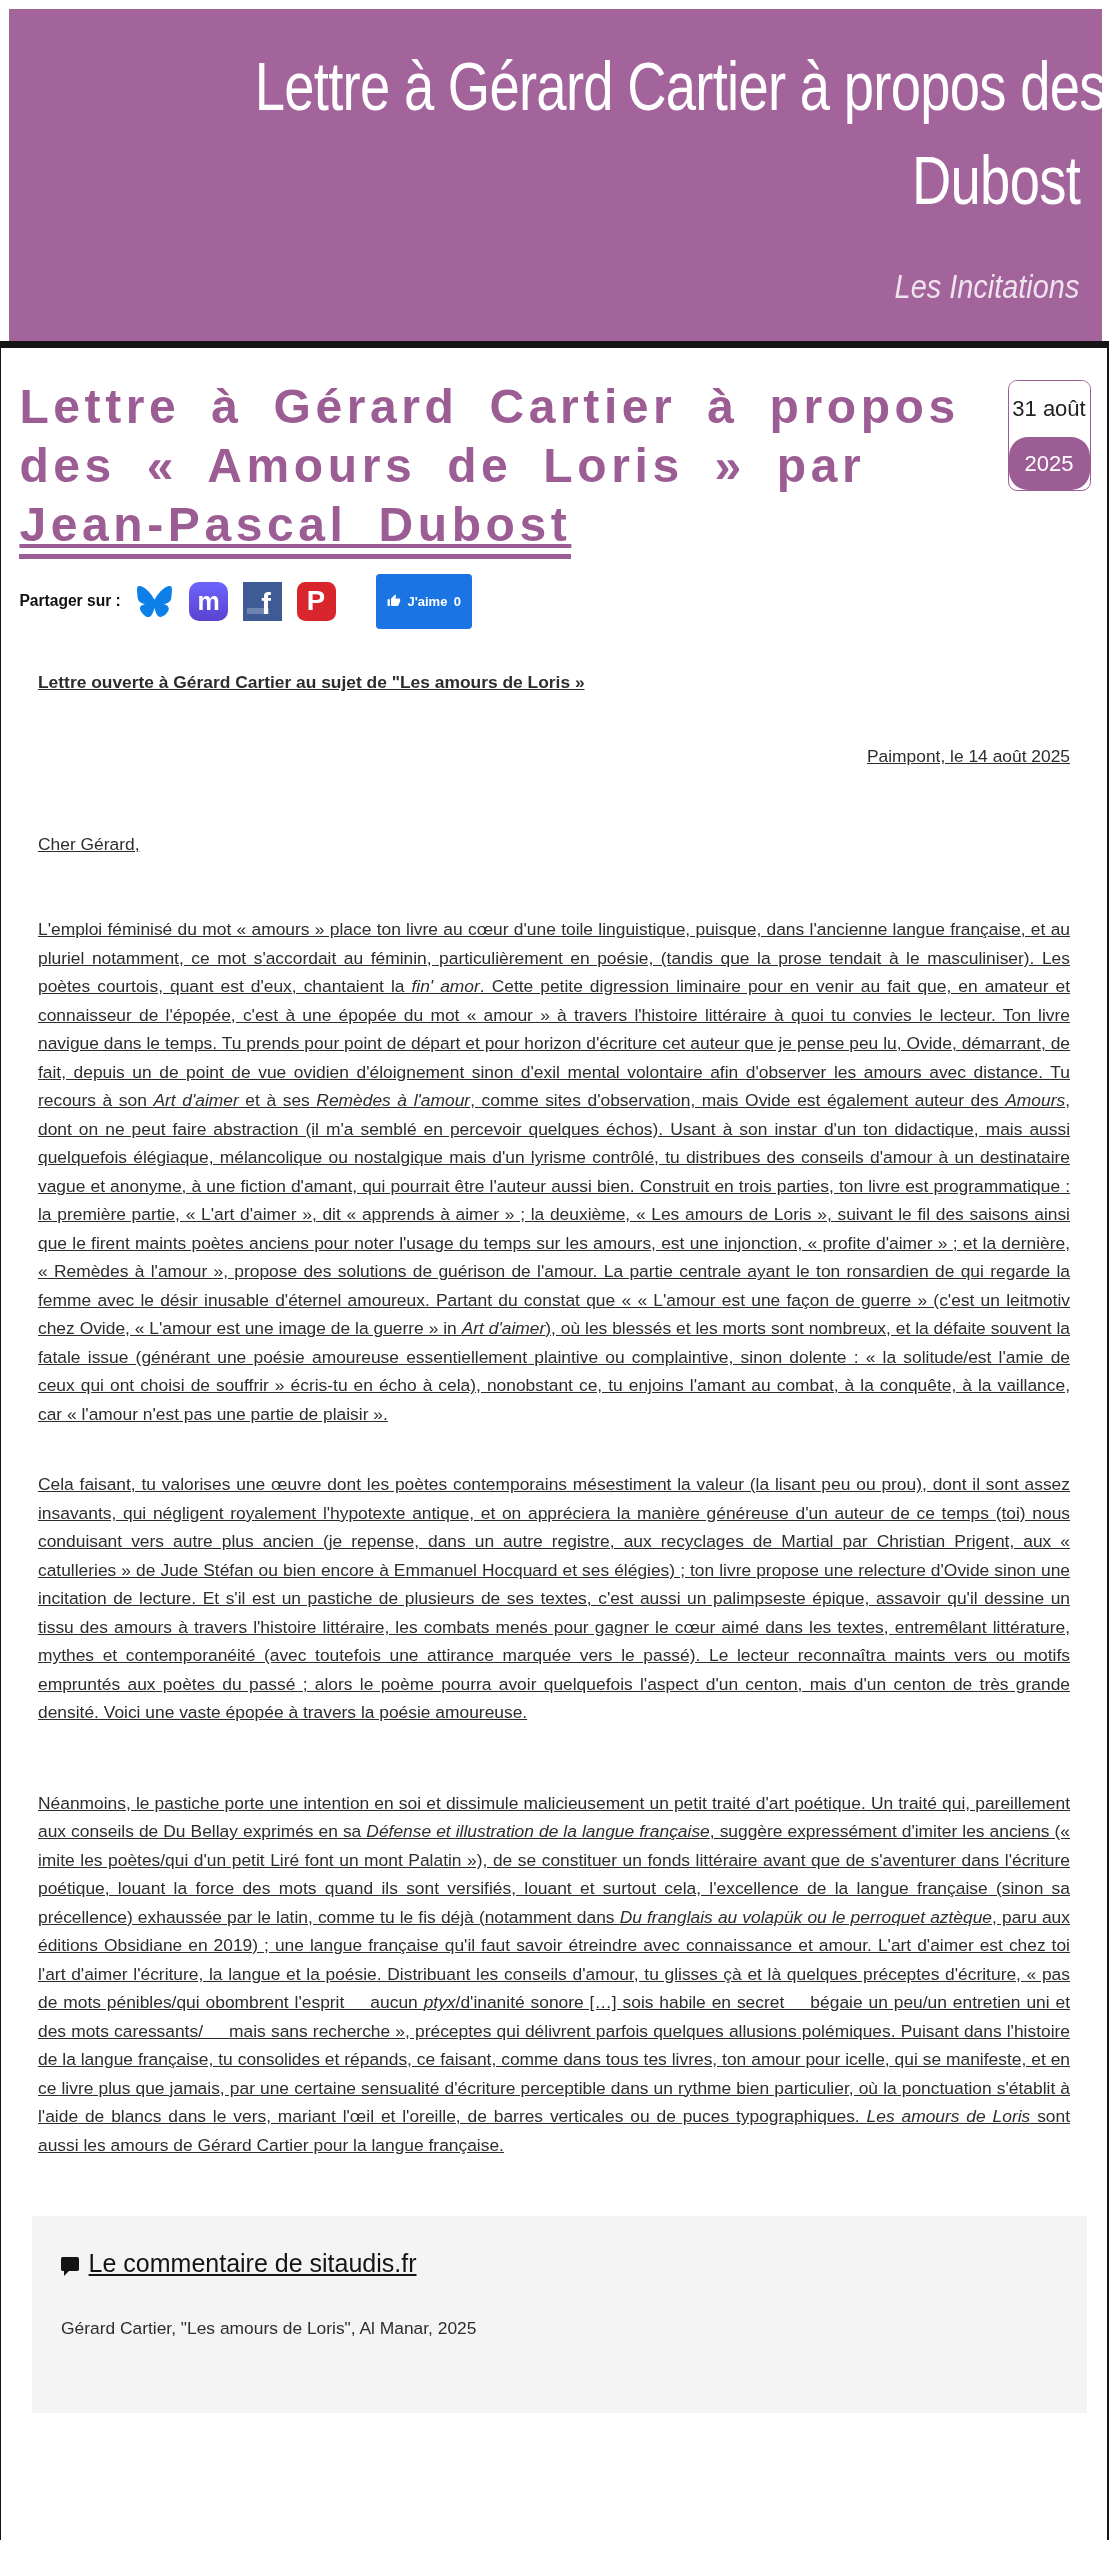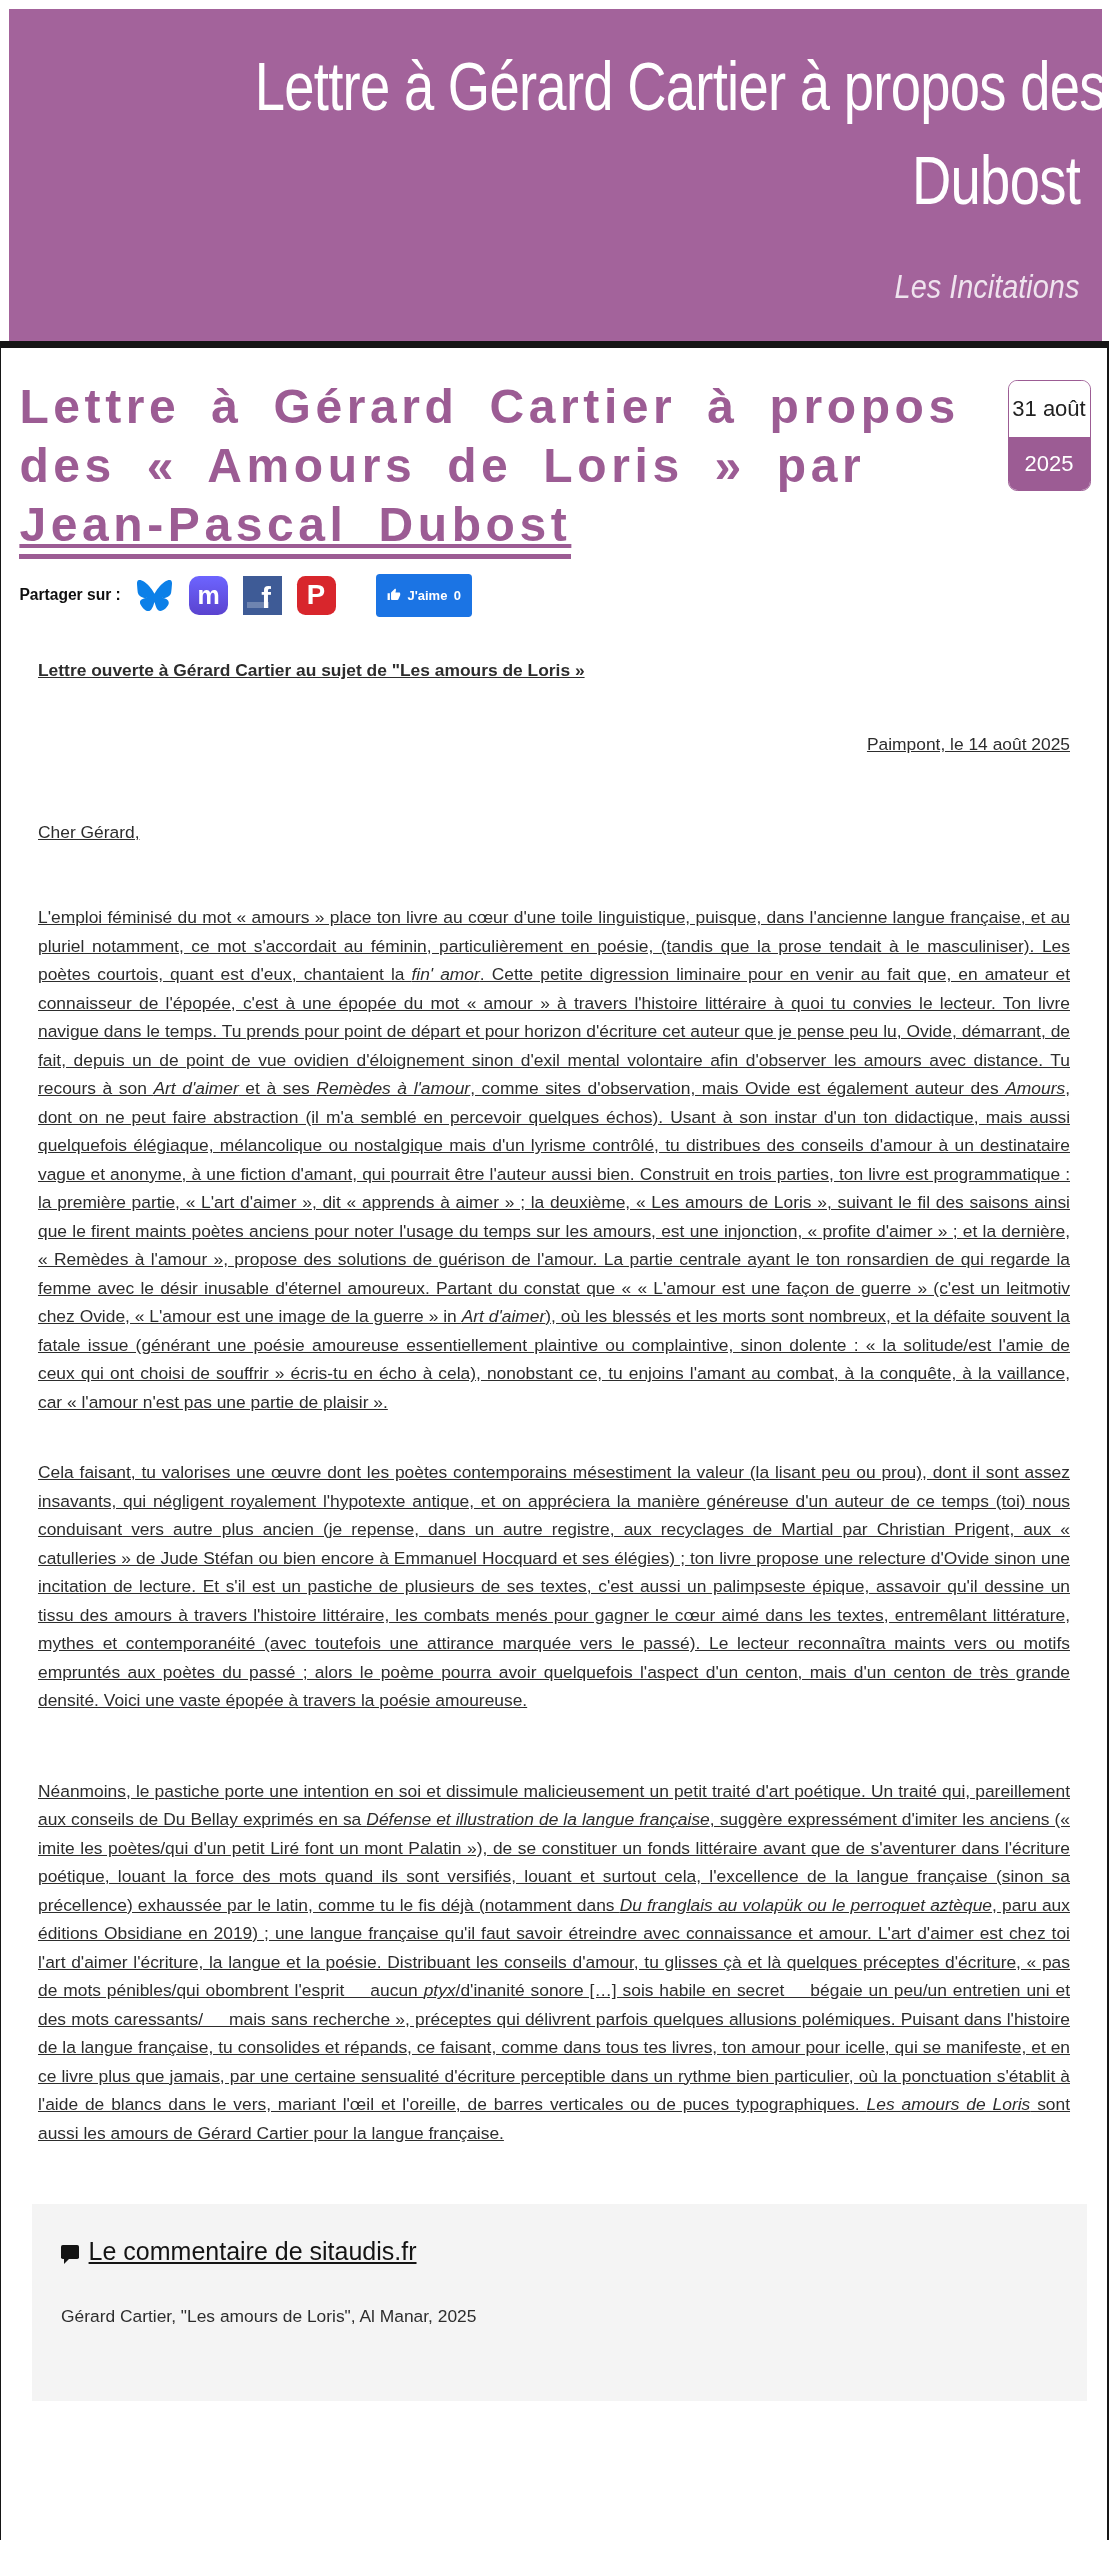--- a/index.html
+++ b/index.html
@@ -39,21 +39,21 @@
     min-height:2199px;
   }
   .article-head { padding:0 16.5px 0 18.4px; }
 
   .date-badge {
     float:right; width:83px; margin:3.7px 0 13px 18.4px;
     border:0.9px solid #9c5c94; border-radius:9.2px; overflow:hidden;
     text-align:center; font-size:22px;
   }
   .date-badge .day  { background:#fff; color:#222; padding:14.7px 3.7px; }
-  .date-badge .year { background:#9c5c94; color:#fff; padding:13.8px 3.7px; }
+  .date-badge .year { background:#9c5c94; color:#fff; padding:13.8px 3.7px;border-radius:19px; }
 
   .article-title {
     font-size:48px; line-height:59px; font-weight:700;
     color:#9c5c94; letter-spacing:4.6px; word-spacing:13px;
     text-align:left;
   }
   .article-title a {
     color:#9c5c94; text-decoration:underline;
     padding-bottom:3.7px; border-bottom:5.5px solid #9c5c94;
   }
@@ -66,21 +66,21 @@
     border-radius:10px; background:linear-gradient(180deg,#6d64ff 0%,#5a43cf 100%);
     color:#fff; font-weight:bold; font-size:25px;
   }
   .facebook { background:#3e5b96; color:#fff; font-weight:bold; font-size:29px; position:relative; }
   .facebook .f { position:relative; top:2.8px; left:3.7px; }
   .facebook::after { content:""; position:absolute; left:3.7px; right:13px; bottom:6.4px; height:6.4px; background:rgba(255,255,255,.25); }
   .pinterest { border-radius:8.3px; background:#d8262c; color:#fff; font-weight:bold; font-size:27.6px; }
   .like-btn {
     margin-left:26px; display:flex; align-items:center; gap:6.4px;
     background:#1b74e4; color:#fff; border:none; border-radius:3.7px;
-    padding:14px 11px; font-size:13px; font-weight:bold; cursor:pointer;
+    padding:20px 11px; font-size:13px; font-weight:bold; cursor:pointer;
     font-family:"Liberation Sans",sans-serif;
   }
   .like-btn svg { width:13.8px; height:13.8px; }
 
   
   .letter { padding:39px 37px 0 37px; }
   .letter p { font-size:17.4px; line-height:28.5px; text-align:justify; margin-bottom:42px; color:#2d2d2d;text-decoration:underline; }
   .letter .opening { font-weight:bold; text-align:left; margin-bottom:46px; }
   .letter .dateline { text-align:right; margin-bottom:59px; }
   .letter .salutation { text-align:left; margin-bottom:57px; }

